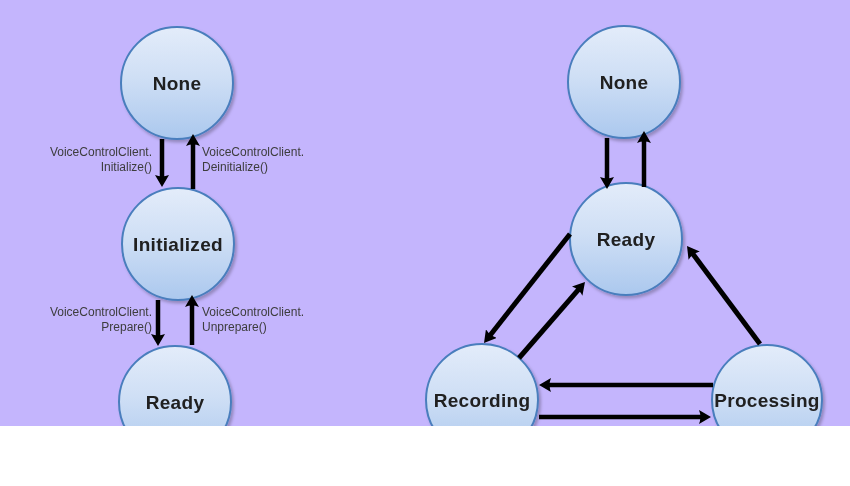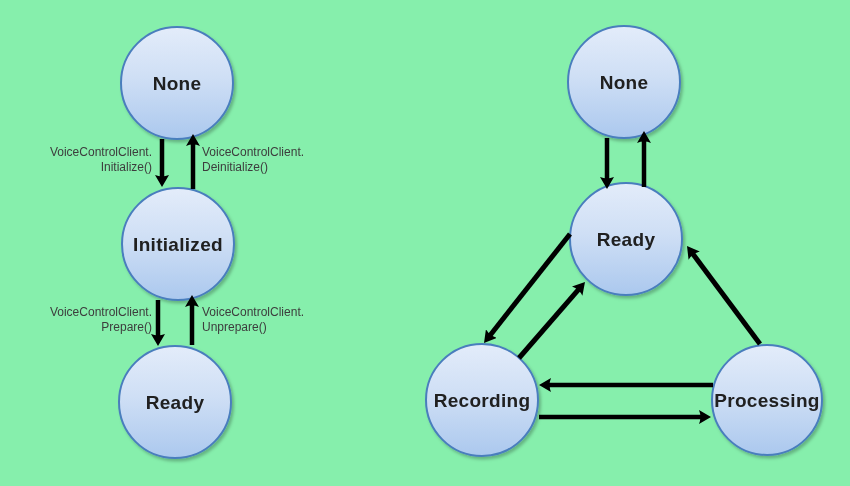--- a/index.html
+++ b/index.html
@@ -4,22 +4,22 @@
 <style>
   html, body {
     margin: 0;
     padding: 0;
     background: #ffffff;
     font-family: "Liberation Sans", sans-serif;
   }
   .stage {
     position: relative;
     width: 850px;
-    height: 486px;
-    background: #86efac;
+    height: 426px;
+    background: #c4b5fd;
     overflow: hidden;
   }
   svg { display: block; }
   .node-label {
     font-family: "Liberation Sans", sans-serif;
     font-weight: bold;
     font-size: 19px;
     letter-spacing: 0.3px;
     fill: #202020;
   }

